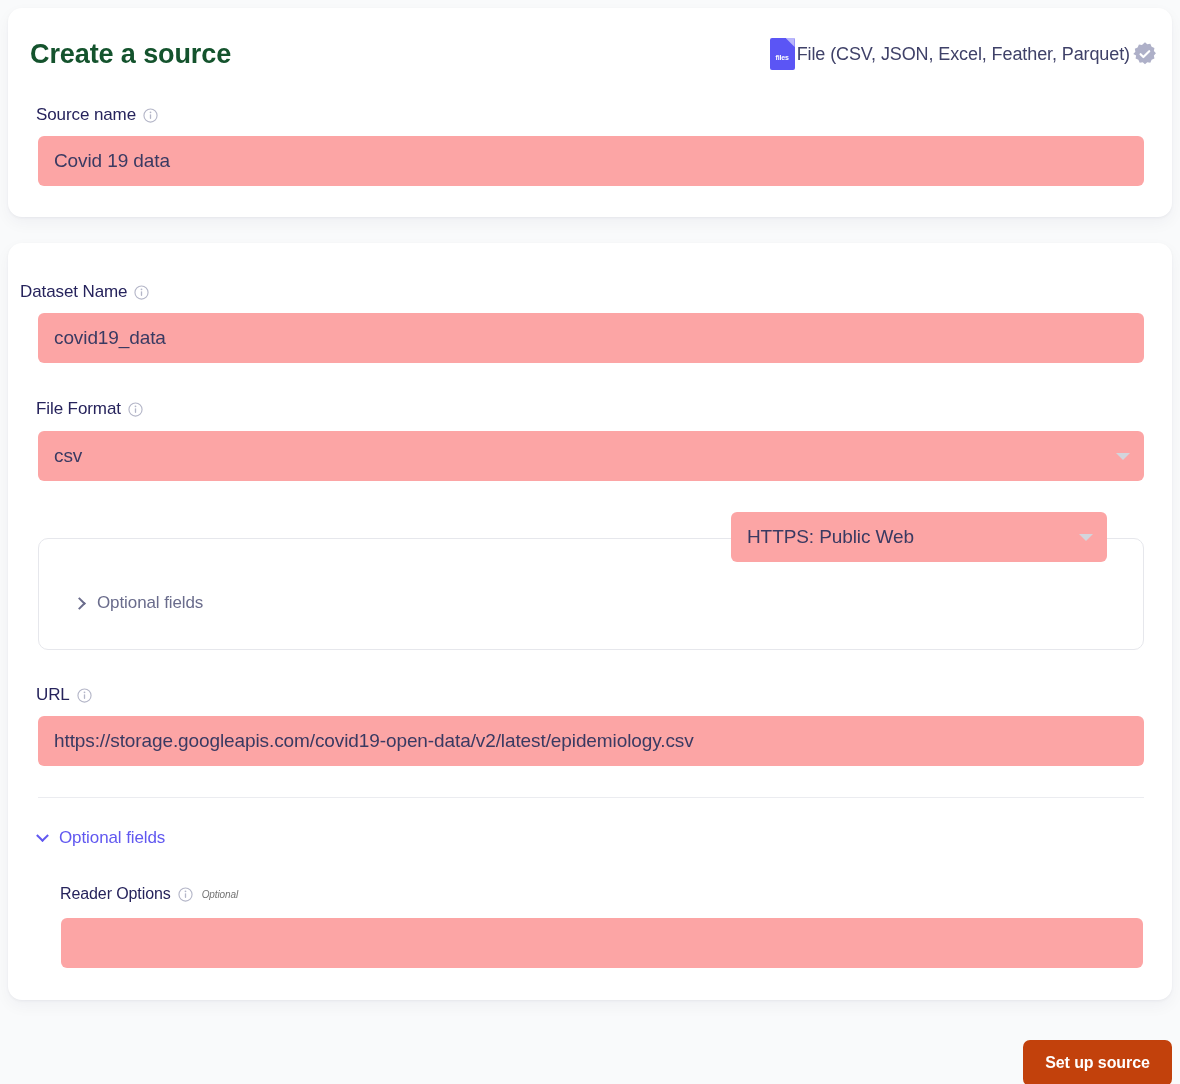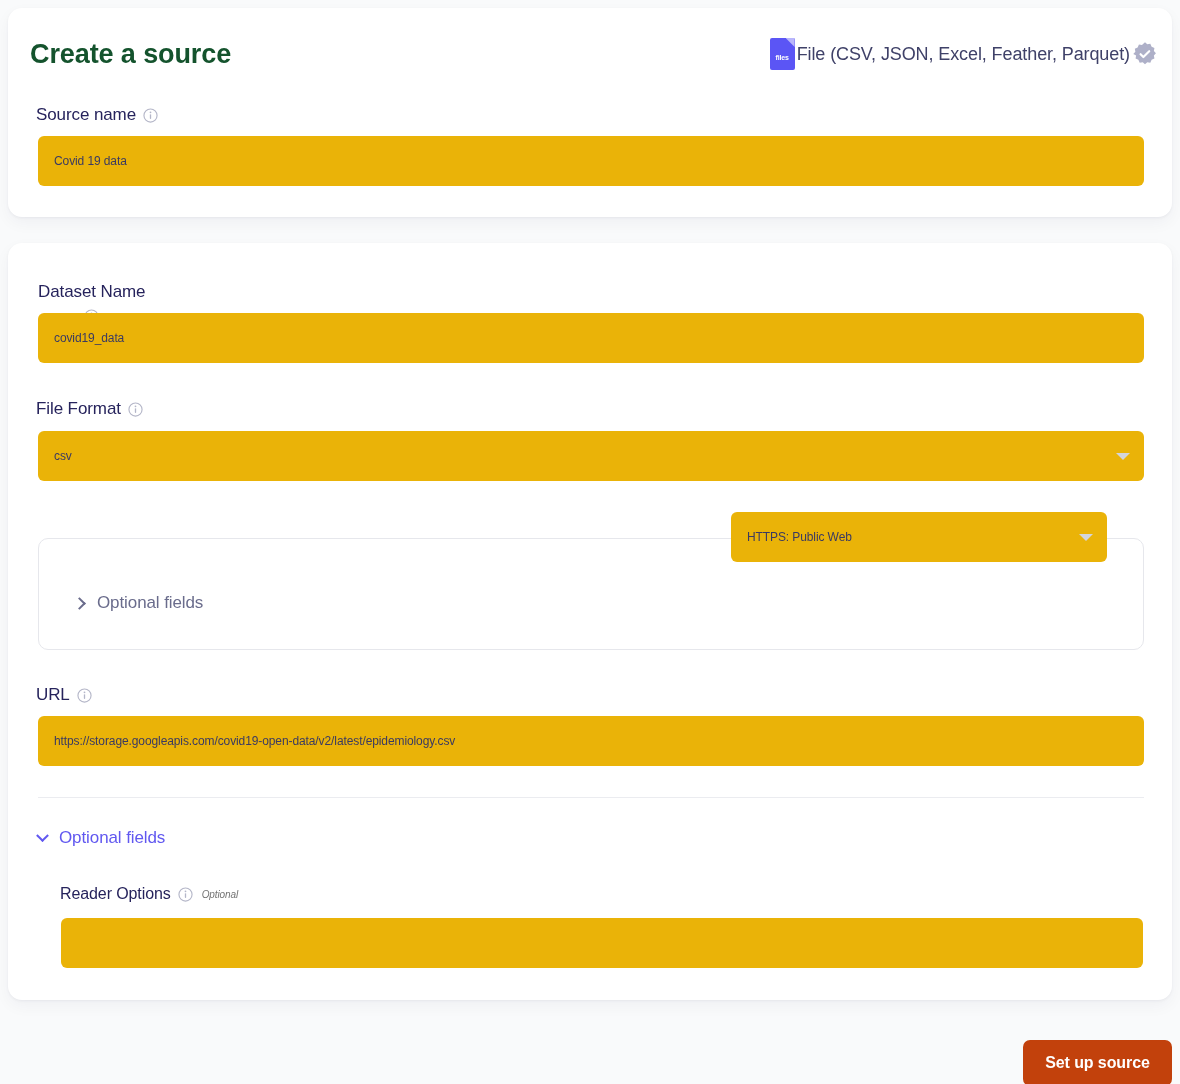--- a/index.html
+++ b/index.html
@@ -126,26 +126,26 @@
 
   .optional-tag {
     font-size: 10px;
     font-style: italic;
     color: #737373;
     margin-left: 2px;
   }
 
   
   .input-box {
-    background: #eab308;
+    background: #fca5a5;
     border-radius: 6px;
     display: flex;
     align-items: center;
     padding: 0 16px;
-    font-size: 12px;
+    font-size: 19px;
     color: #3a3a62;
     letter-spacing: -0.1px;
   }
 
   .input-box.select { justify-content: space-between; }
 
   .caret {
     width: 0; height: 0;
     border-left: 7px solid transparent;
     border-right: 7px solid transparent;
@@ -155,21 +155,21 @@
 
   
   #source-name-label { position: absolute; left: 36px; top: 105px; }
   #source-name-input {
     position: absolute;
     left: 38px; top: 136px;
     width: 1106px; height: 50px;
   }
 
   
-  #dataset-name-label { position: absolute; left: 38px; top: 282px; flex-direction: column; }
+  #dataset-name-label { position: absolute; left: 20px; top: 282px; }
   #dataset-name-input {
     position: absolute;
     left: 38px; top: 313px;
     width: 1106px; height: 50px;
   }
 
   #file-format-label { position: absolute; left: 36px; top: 399px; }
   #file-format-input {
     position: absolute;
     left: 38px; top: 431px;

